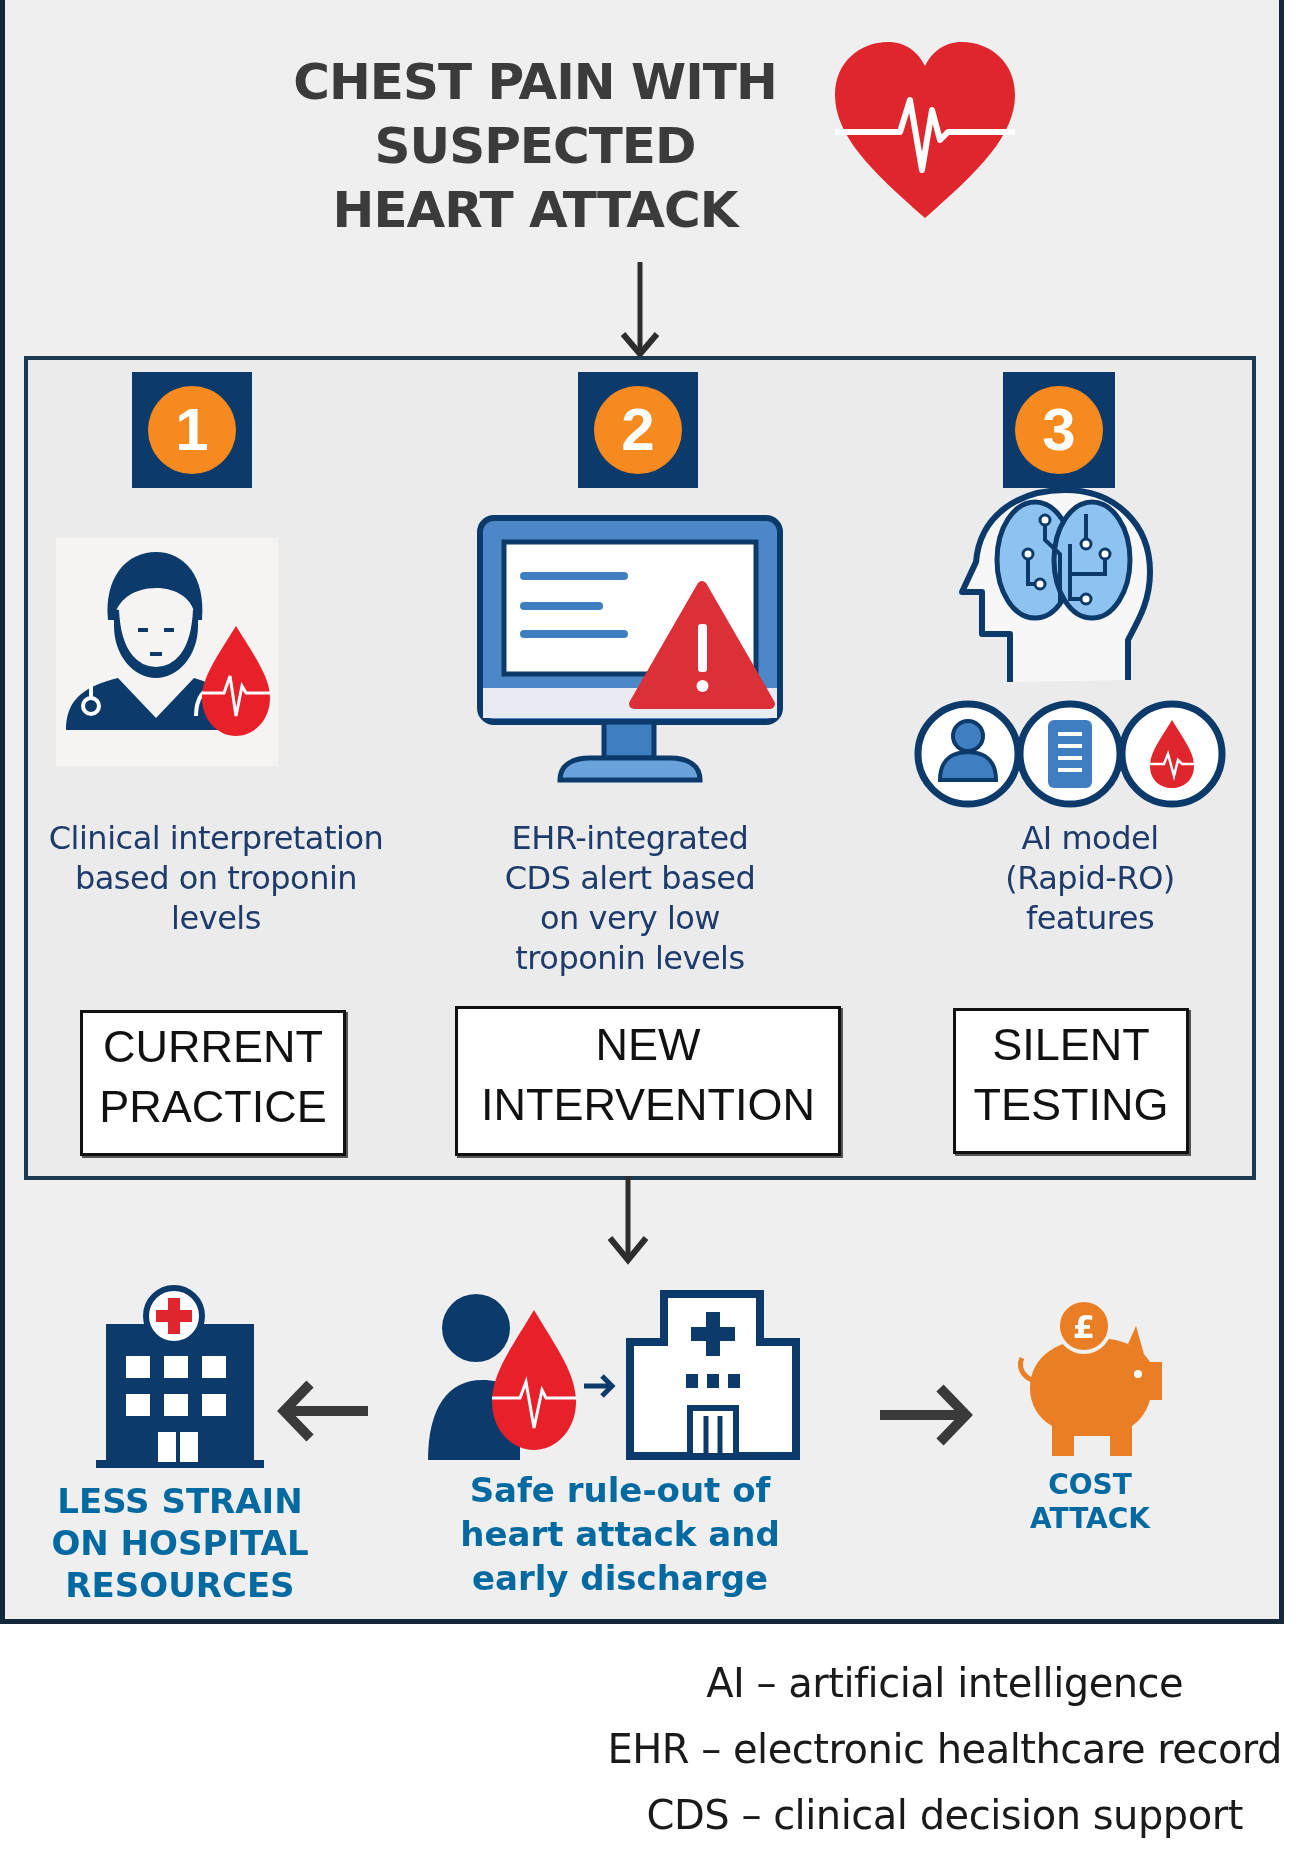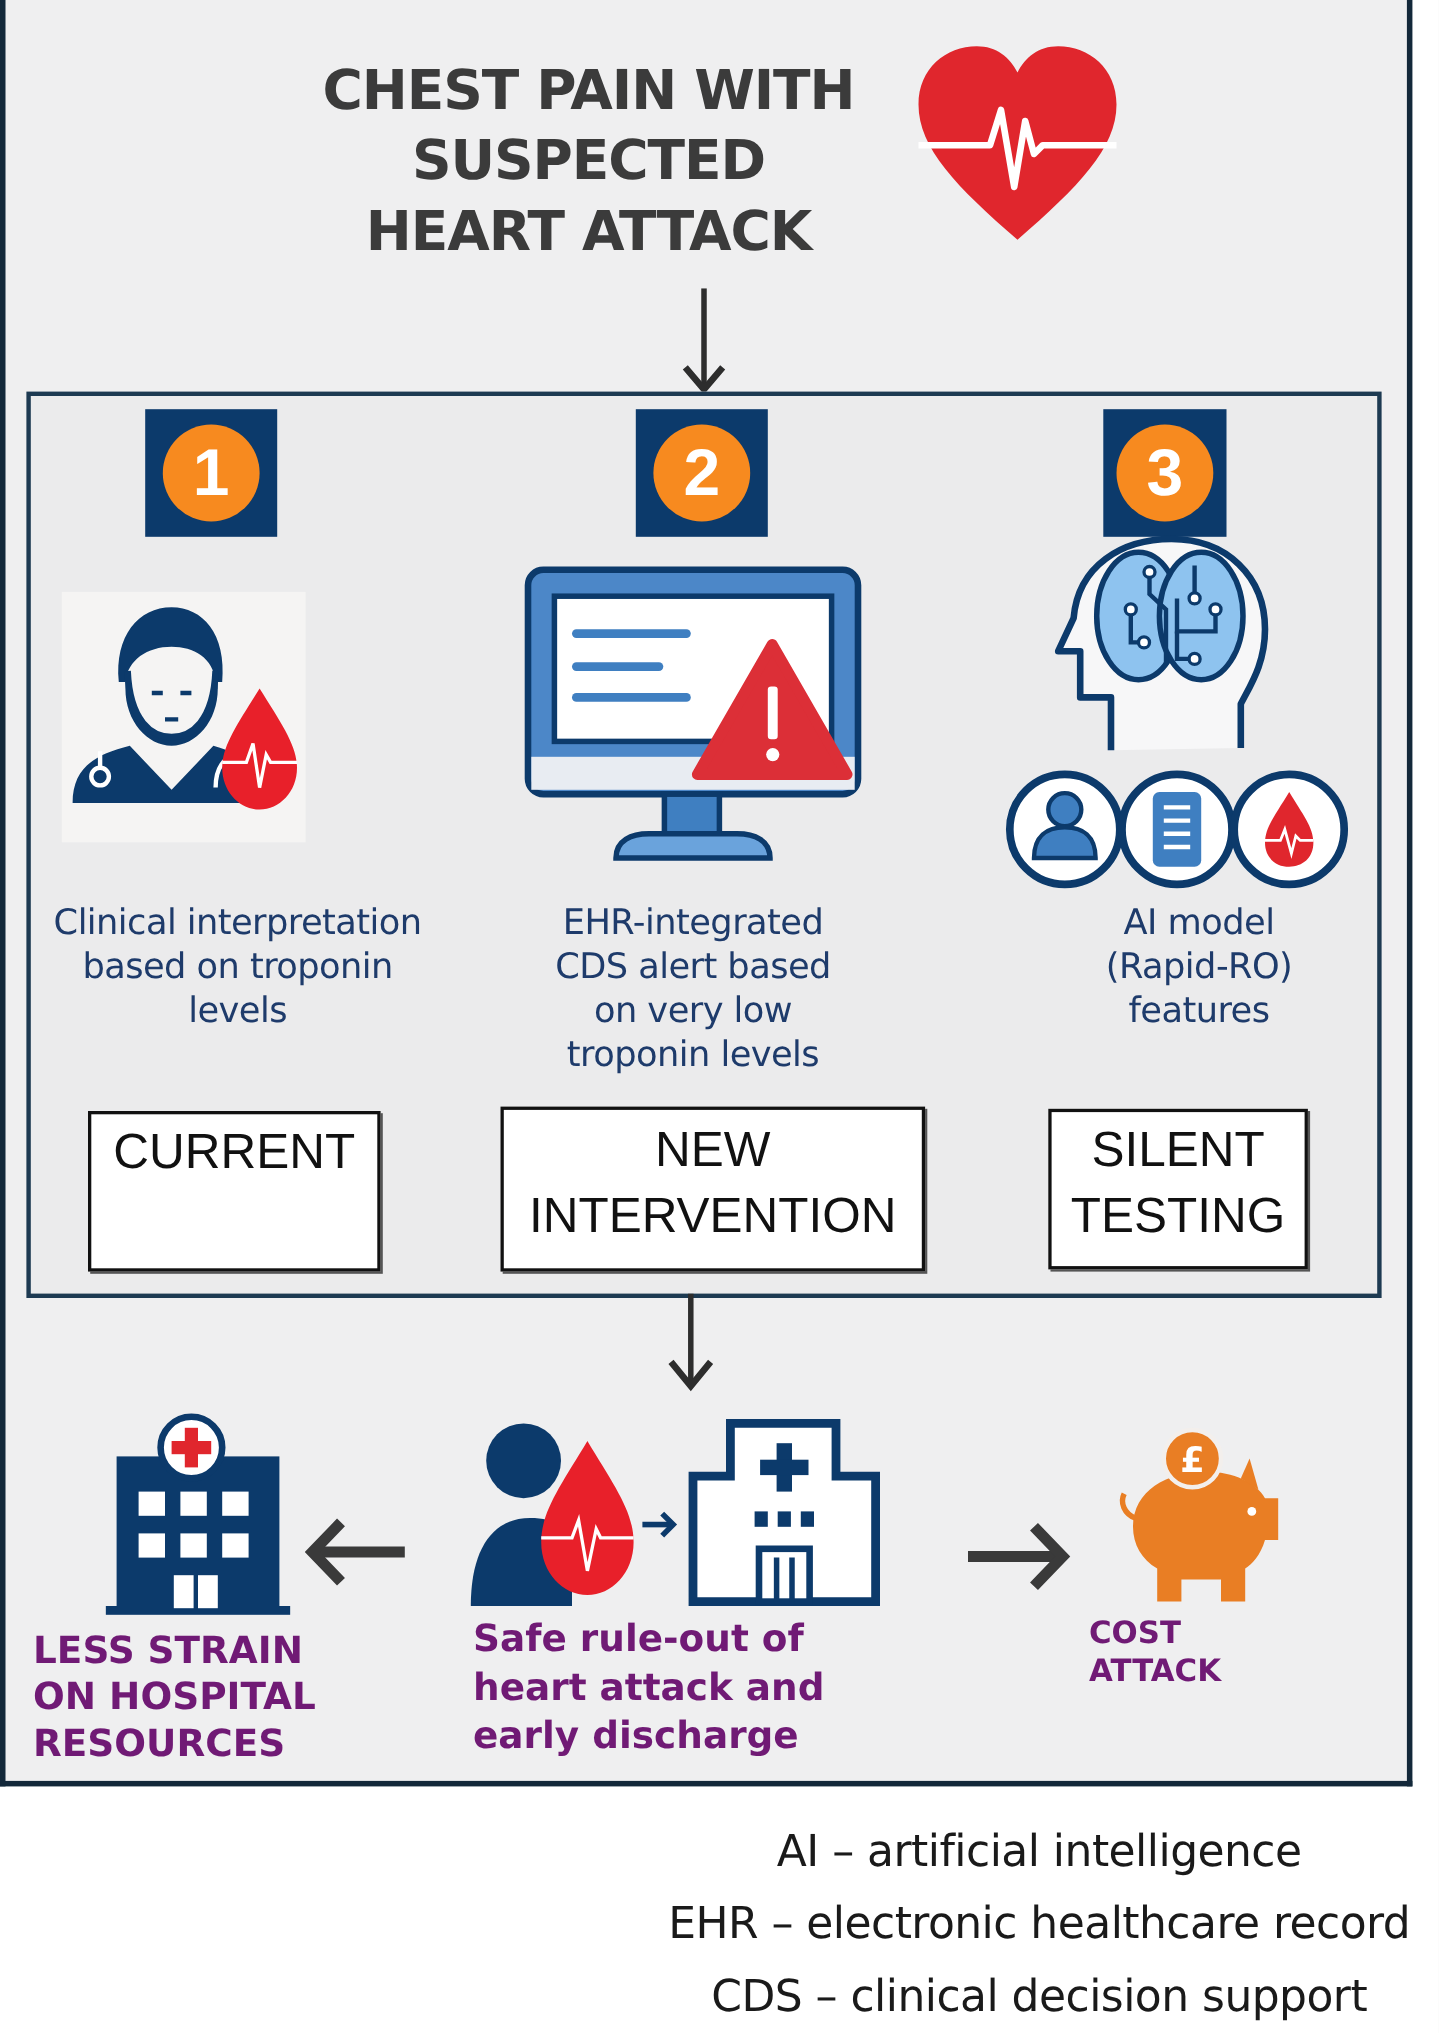--- a/index.html
+++ b/index.html
@@ -20,21 +20,21 @@
                    background:#f78a1f; color:#fff; font-weight:bold; font-size:60px; line-height:88px;
                    text-align:center; font-family:"Liberation Sans", sans-serif; }
   .icon { position:absolute; }
   .desc { position:absolute; text-align:center; color:#1e3b6b; font-size:32px; line-height:40px;
           font-family:"DejaVu Sans", sans-serif; letter-spacing:-0.5px; }
   .desc div { white-space:nowrap; }
   .label-box { position:absolute; background:#fff; border:3px solid #111; text-align:center;
                font-size:45px; line-height:60px; color:#111; font-family:Liberation Sans, sans-serif;
                box-shadow:2px 2px 0 #555; }
   .label-box div { white-space:nowrap; }
-  .outcome { position:absolute; color:#701a75; font-weight:bold;
+  .outcome { position:absolute; text-align:center; color:#0369a1; font-weight:bold;
              font-family:"DejaVu Sans", sans-serif; }
   .outcome div { white-space:nowrap; }
   .legend { position:absolute; right:26px; top:1650px; text-align:center; color:#1a1a1a;
             font-size:40px; line-height:66px; font-family:"DejaVu Sans", sans-serif; letter-spacing:-0.5px; }
   .legend div { white-space:nowrap; }
 </style>
 </head>
 <body>
 
 <div class="outer"></div>
@@ -150,20 +150,21 @@
   <div>troponin levels</div>
 </div>
 <div class="desc" style="left:920px;top:818px;width:340px;">
   <div>AI model</div>
   <div>(Rapid-RO)</div>
   <div>features</div>
 </div>
 
 <div class="label-box" style="left:80px;top:1010px;width:266px;height:146px;padding-top:4px;box-sizing:border-box;">
   <div>CURRENT</div>
+  <div>PRACTICE</div>
 </div>
 <div class="label-box" style="left:455px;top:1006px;width:386px;height:150px;padding-top:6px;box-sizing:border-box;">
   <div>NEW</div>
   <div>INTERVENTION</div>
 </div>
 <div class="label-box" style="left:953px;top:1008px;width:236px;height:146px;padding-top:4px;box-sizing:border-box;">
   <div>SILENT</div>
   <div>TESTING</div>
 </div>
 

